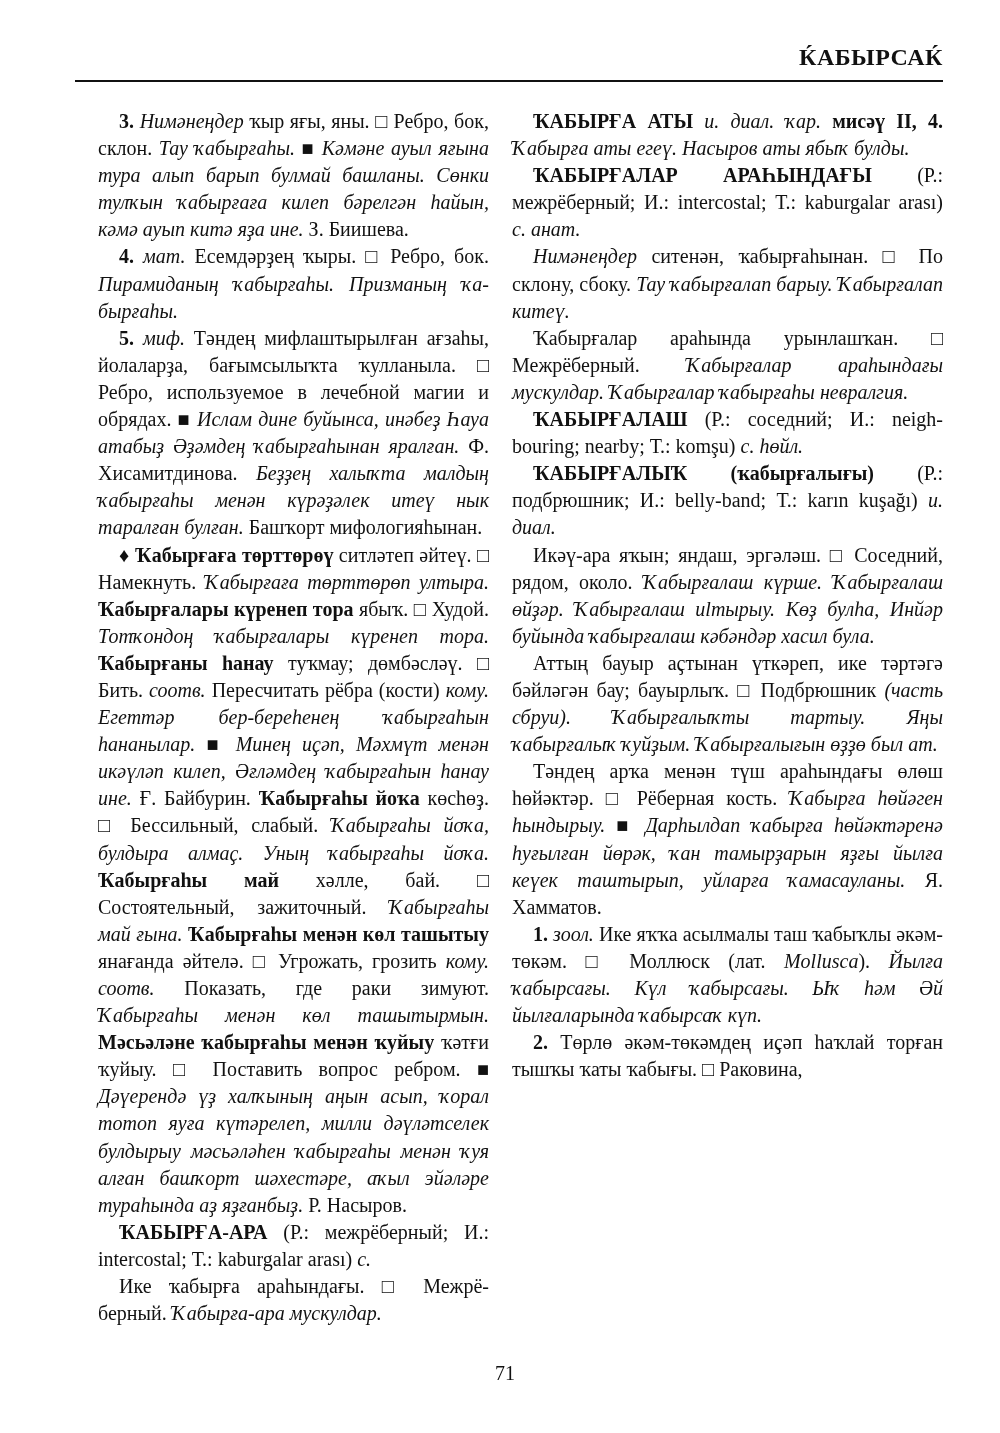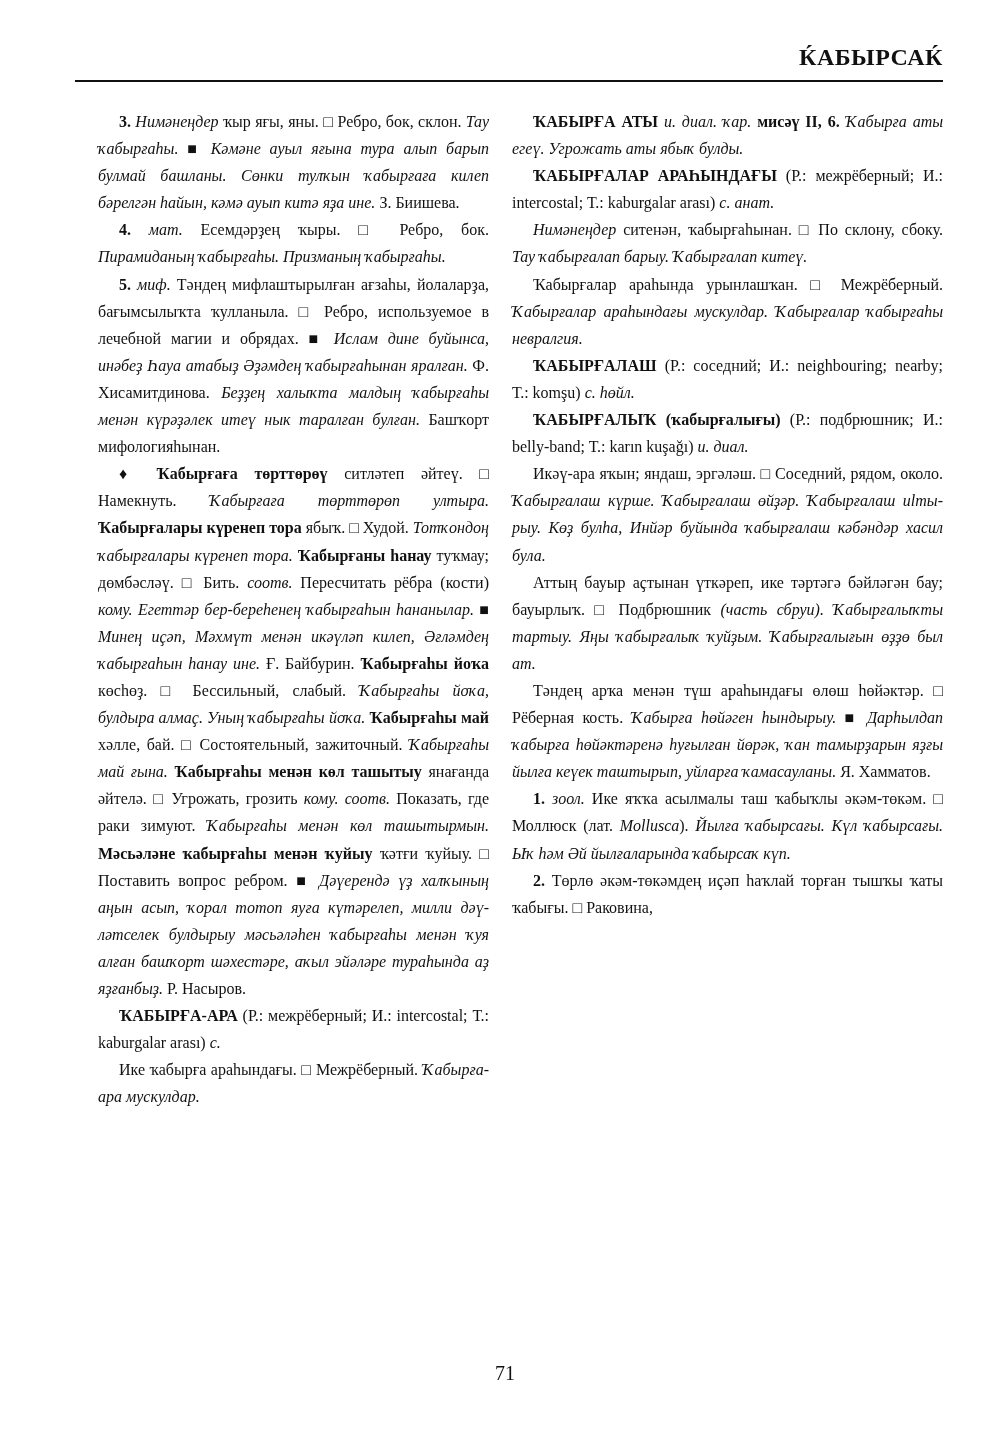--- a/index.html
+++ b/index.html
@@ -13,21 +13,21 @@
     font-family: "Liberation Serif", "DejaVu Serif", serif;
     font-weight: bold; font-size: 24px; letter-spacing: 0.5px;
   }
   .head-rule {
     position: absolute; top: 80px; left: 75px; width: 868px; height: 2px;
     background: #111111;
   }
   .col {
     position: absolute; top: 108px;
     font-family: "Liberation Serif", "DejaVu Serif", serif;
-    font-size: 16px; line-height: 27.1px;
+    font-size: 20px; line-height: 27.1px;
     text-align: justify; hyphens: manual;
   }
   .col.left { left: 98px; width: 391px; }
   .col.right { left: 512px; width: 431px; }
   .para { margin: 0; text-indent: 21px; }
   .b { font-weight: bold; }
   .i { font-style: italic; }
   .bi { font-weight: bold; font-style: italic; }
   .page-number {
     position: absolute; top: 1362px; left: 0; width: 1010px; text-align: center;
@@ -43,21 +43,21 @@
 
   <div class="col left">
       <p class="para"><span class="b">3. </span><span class="i">Нимәнеңдер</span><span> ҡыр яғы, яны. □ Ребро, бок, склон. </span><span class="i">Тау ҡабырғаһы.</span><span> ■ </span><span class="i">Кәмәне ауыл яғына тура алып барып булмай башланы. Сөнки тулҡын ҡабырғаға килеп бәрелгән һайын, кәмә ауып китә яҙа ине.</span><span> З. Биишева.</span></p>
       <p class="para"><span class="b">4. </span><span class="i">мат.</span><span> Есемдәрҙең ҡыры. □ Ребро, бок. </span><span class="i">Пирамиданың ҡабырғаһы. Призманың ҡа­бырғаһы.</span></p>
       <p class="para"><span class="b">5. </span><span class="i">миф.</span><span> Тәндең мифлаштырылған ағза­һы, йолаларҙа, бағымсылыҡта ҡулла­ныла. □ Ребро, используемое в лечебной магии и обрядах. ■ </span><span class="i">Ислам дине буйынса, инәбеҙ Һауа атабыҙ Әҙәмдең ҡабырғаһынан яралған.</span><span> Ф. Хисамитдинова. </span><span class="i">Беҙҙең халыҡ­та малдың ҡабырғаһы менән күрәҙәлек итеү нык таралған булған.</span><span> Башҡорт мифо­логияһынан.</span></p>
       <p class="para"><span>♦ </span><span class="b">Ҡабырғаға төрттөрөү</span><span> ситләтеп әй­теү. □ Намекнуть. </span><span class="i">Ҡабырғаға төрттө­рөп ултыра.</span><span> </span><span class="b">Ҡабырғалары күренеп тора</span><span> ябыҡ. □ Худой. </span><span class="i">Тотҡондоң ҡабырғалары күренеп тора.</span><span> </span><span class="b">Ҡабырғаны һанау</span><span> туҡмау; дөмбәсләү. □ Бить. </span><span class="i">соотв.</span><span> Пересчитать рёбра (кости) </span><span class="i">кому. Егеттәр бер-береһенең ҡабырғаһын һананылар.</span><span> ■ </span><span class="i">Минең иҫәп, Мәхмүт менән икәүләп килеп, Әғләмдең ҡабырғаһын һанау ине.</span><span> Ғ. Байбурин. </span><span class="b">Ҡа­бырғаһы йоҡа</span><span> көсһөҙ. □ Бессильный, сла­бый. </span><span class="i">Ҡабырғаһы йоҡа, булдыра алмаҫ. Уның ҡабырғаһы йоҡа.</span><span> </span><span class="b">Ҡабырғаһы май</span><span> хәлле, бай. □ Состоятельный, зажиточный. </span><span class="i">Ҡа­бырғаһы май ғына.</span><span> </span><span class="b">Ҡабырғаһы менән көл ташытыу</span><span> янағанда әйтелә. □ Угрожать, грозить </span><span class="i">кому. соотв.</span><span> Показать, где раки зимуют. </span><span class="i">Ҡабырғаһы менән көл ташытыр­мын.</span><span> </span><span class="b">Мәсьәләне ҡабырғаһы менән ҡуйыу</span><span> ҡәтғи ҡуйыу. □ Поставить вопрос реб­ром. ■ </span><span class="i">Дәүерендә үҙ халҡының аңын асып, ҡорал тотоп яуға күтәрелеп, милли дәү­ләтселек булдырыу мәсьәләһен ҡабырғаһы менән ҡуя алған башҡорт шәхестәре, аҡыл эйәләре тураһында аҙ яҙғанбыҙ.</span><span> Р. Насыров.</span></p>
       <p class="para"><span class="b">ҠАБЫРҒА-АРА</span><span> (Р.: межрёберный; И.: intercostal; Т.: kaburgalar arası) </span><span class="i">с.</span></p>
       <p class="para"><span>Ике ҡабырға араһындағы. □ Межрё­берный. </span><span class="i">Ҡабырға-ара мускулдар.</span></p>
     </div>
   <div class="col right">
-      <p class="para"><span class="b">ҠАБЫРҒА АТЫ</span><span> </span><span class="i">и. диал. ҡар.</span><span> </span><span class="b">мисәү II, 6.</span><span> </span><span class="i">Ҡабырға аты егеү. Угрожать аты ябыҡ булды.</span></p>
+      <p class="para"><span class="b">ҠАБЫРҒА АТЫ</span><span> </span><span class="i">и. диал. ҡар.</span><span> </span><span class="b">мисәү II, 4.</span><span> </span><span class="i">Ҡабырға аты егеү. Насыров аты ябыҡ булды.</span></p>
       <p class="para"><span class="b">ҠАБЫРҒАЛАР АРАҺЫНДАҒЫ</span><span> (Р.: межрёберный; И.: intercostal; Т.: kaburgalar arası) </span><span class="i">с. анат.</span></p>
       <p class="para"><span class="i">Нимәнеңдер</span><span> ситенән, ҡабырғаһынан. □ По склону, сбоку. </span><span class="i">Тау ҡабырғалап барыу. Ҡабырғалап китеү.</span></p>
       <p class="para"><span>Ҡабырғалар араһында урынлашҡан. □ Межрёберный. </span><span class="i">Ҡабырғалар араһындағы мускулдар. Ҡабырғалар ҡабырғаһы неврал­гия.</span></p>
       <p class="para"><span class="b">ҠАБЫРҒАЛАШ</span><span> (Р.: соседний; И.: neigh­bouring; nearby; Т.: komşu) </span><span class="i">с. һөйл.</span></p>
       <p class="para"><span class="b">ҠАБЫРҒАЛЫҠ (ҡабырғалығы)</span><span> (Р.: подбрюшник; И.: belly-band; Т.: karın kuşağı) </span><span class="i">и. диал.</span></p>
       <p class="para"><span>Икәү-ара яҡын; яндаш, эргәләш. □ Со­седний, рядом, около. </span><span class="i">Ҡабырғалаш күрше. Ҡабырғалаш өйҙәр. Ҡабырғалаш ulты­рыу. Көҙ булһа, Инйәр буйында ҡабырғалаш кәбәндәр хасил була.</span></p>
       <p class="para"><span>Аттың бауыр аҫтынан үткәреп, ике тәртә­гә бәйләгән бау; бауырлыҡ. □ Подбрюш­ник </span><span class="i">(часть сбруи). Ҡабырғалыҡты тартыу. Яңы ҡабырғалыҡ ҡуйҙым. Ҡабырғалығын өҙҙө был ат.</span></p>
       <p class="para"><span>Тәндең арҡа менән түш араһындағы өлөш һөйәктәр. □ Рёберная кость. </span><span class="i">Ҡа­бырға һөйәген һындырыу.</span><span> ■ </span><span class="i">Дарһылдап ҡабырға һөйәктәренә һуғылған йөрәк, ҡан тамырҙарын яҙғы йылға кеүек таштырып, уйларға ҡамасауланы.</span><span> Я. Хамматов.</span></p>
       <p class="para"><span class="b">1. </span><span class="i">зоол.</span><span> Ике яҡҡа асылмалы таш ҡабыҡлы әкәм-төкәм. □ Моллюск (лат. </span><span class="i">Mollusca</span><span>). </span><span class="i">Йылға ҡабырсағы. Күл ҡабырсағы. Ыҡ һәм Әй йылғаларында ҡабырсаҡ күп.</span></p>
       <p class="para"><span class="b">2. </span><span>Төрлө әкәм-төкәмдең иҫәп һаҡлай торған тышҡы ҡаты ҡабығы. □ Раковина,</span></p>

